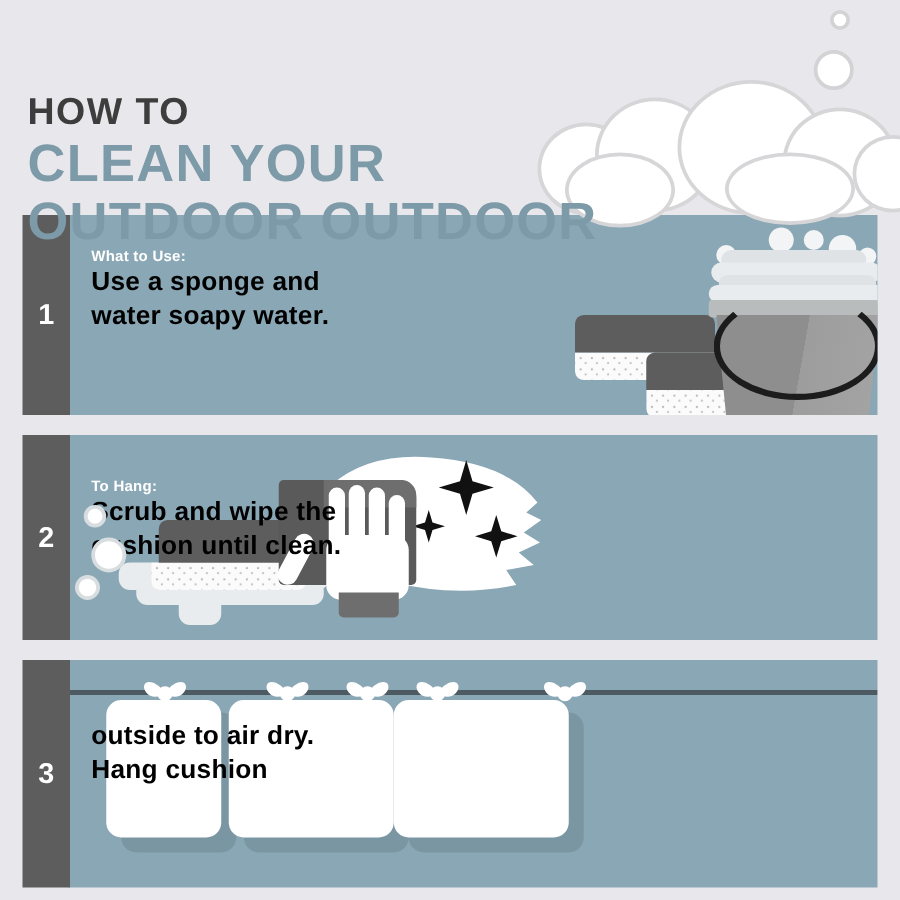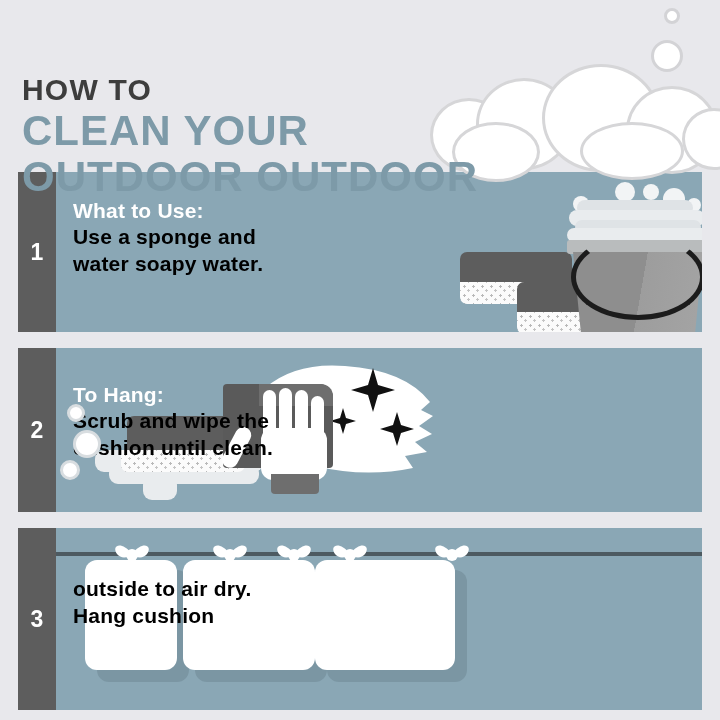--- a/index.html
+++ b/index.html
@@ -45,21 +45,21 @@
     transform:translateY(-50%);
     text-align:center; color:#ffffff;
     font-size:23px; font-weight:bold; z-index:4;
   }
   .panel {
     position:absolute; left:37px; top:0; right:0; height:100%;
     background:#8aa7b5; overflow:hidden;
   }
   .steptext { position:absolute; left:55px; z-index:3; }
   .sub {
-    font-size:21px; font-weight:bold; color:#ffffff;
+    font-size:12px; font-weight:bold; color:#ffffff;
     line-height:1.24; letter-spacing:.2px;
   }
   .body {
     font-size:21px; font-weight:bold; color:#000000;
     line-height:1.28; letter-spacing:.2px;
   }
 
   
   .bucket-body {
     position:absolute;

